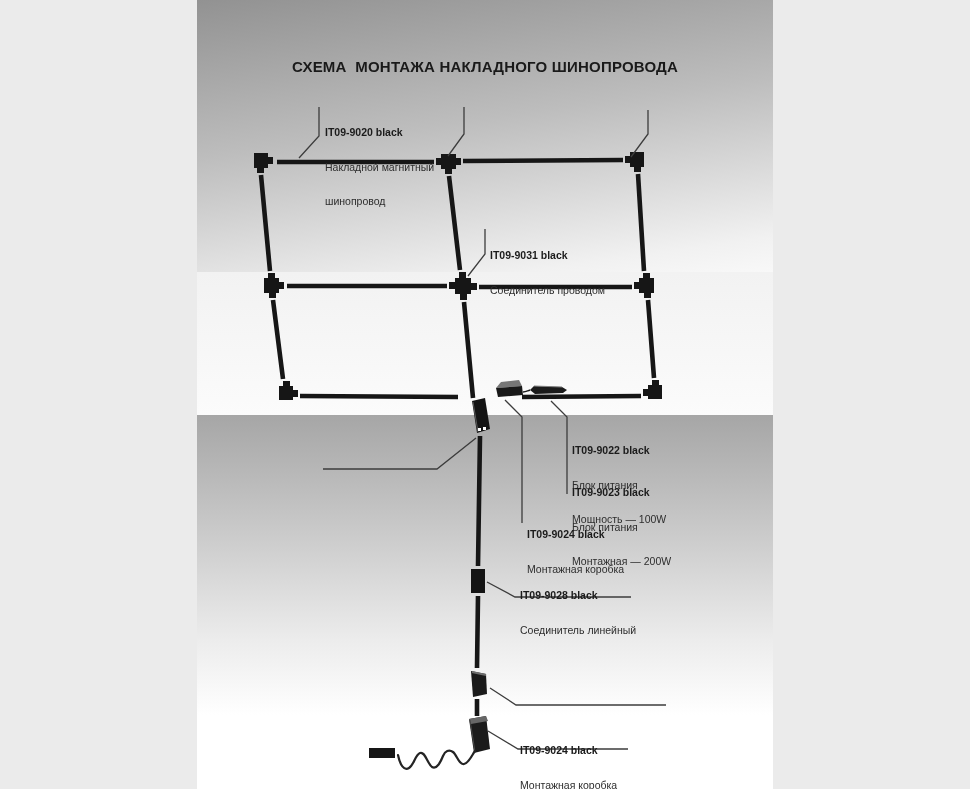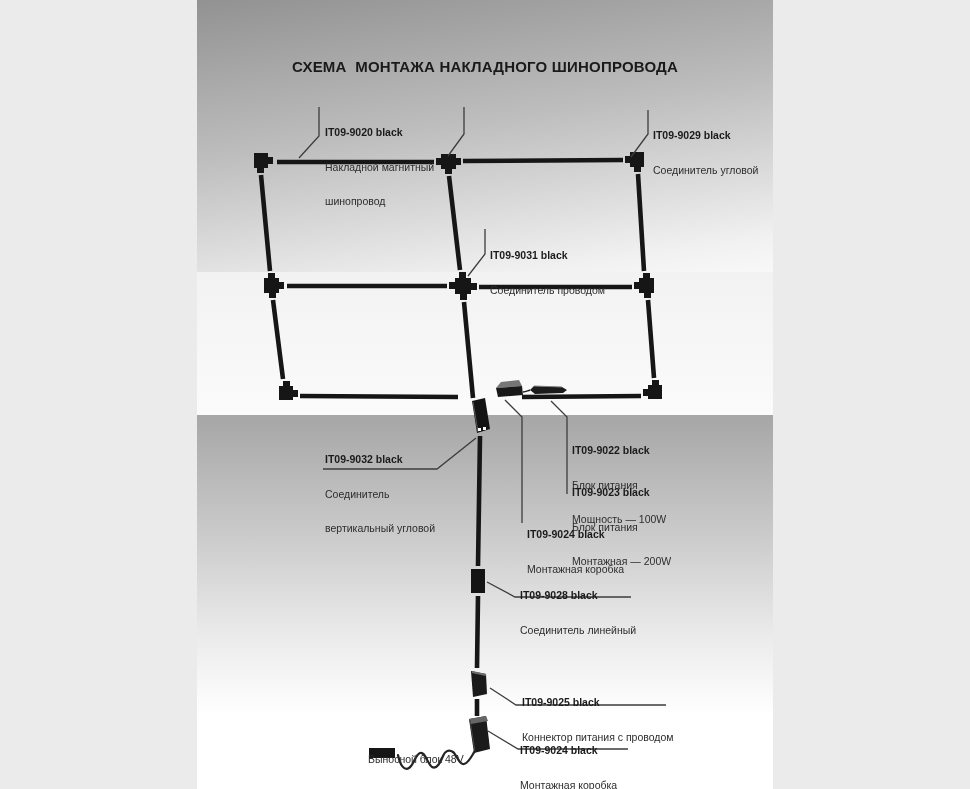--- a/index.html
+++ b/index.html
@@ -142,35 +142,26 @@
       </g>
     </svg>
 
     <div class="lbl" style="left:128px;top:104px">
       <span class="code">IT09-9020 black</span>
       <span>Накладной магнитный</span>
       <span>шинопровод</span>
     </div>
 
 
-    <div class="lbl" style="left:456px;top:107px">
-      <span class="code">IT09-9029 black</span>
-      <span>Соединитель угловой</span>
-    </div>
 
     <div class="lbl" style="left:293px;top:227px">
       <span class="code">IT09-9031 black</span>
       <span>Соединитель проводом</span>
     </div>
 
-    <div class="lbl" style="left:128px;top:431px">
-      <span class="code">IT09-9032 black</span>
-      <span>Соединитель</span>
-      <span>вертикальный угловой</span>
-    </div>
 
     <div class="lbl" style="left:375px;top:422px">
       <span class="code">IT09-9022 black</span>
       <span>Блок питания</span>
       <span>Мощность — 100W</span>
     </div>
 
     <div class="lbl" style="left:375px;top:464px">
       <span class="code">IT09-9023 black</span>
       <span>Блок питания</span>
@@ -180,28 +171,21 @@
     <div class="lbl" style="left:330px;top:506px">
       <span class="code">IT09-9024 black</span>
       <span>Монтажная коробка</span>
     </div>
 
     <div class="lbl" style="left:323px;top:567px">
       <span class="code">IT09-9028 black</span>
       <span>Соединитель линейный</span>
     </div>
 
-    <div class="lbl" style="left:325px;top:674px">
-      <span class="code">IT09-9025 black</span>
-      <span>Коннектор питания с проводом</span>
-    </div>
 
     <div class="lbl" style="left:323px;top:722px">
       <span class="code">IT09-9024 black</span>
       <span>Монтажная коробка</span>
     </div>
 
-    <div class="lbl" style="left:171px;top:731px">
-      <span>Выносной блок 48V</span>
-    </div>
 
   </div>
 </div>
 
 </body></html>

